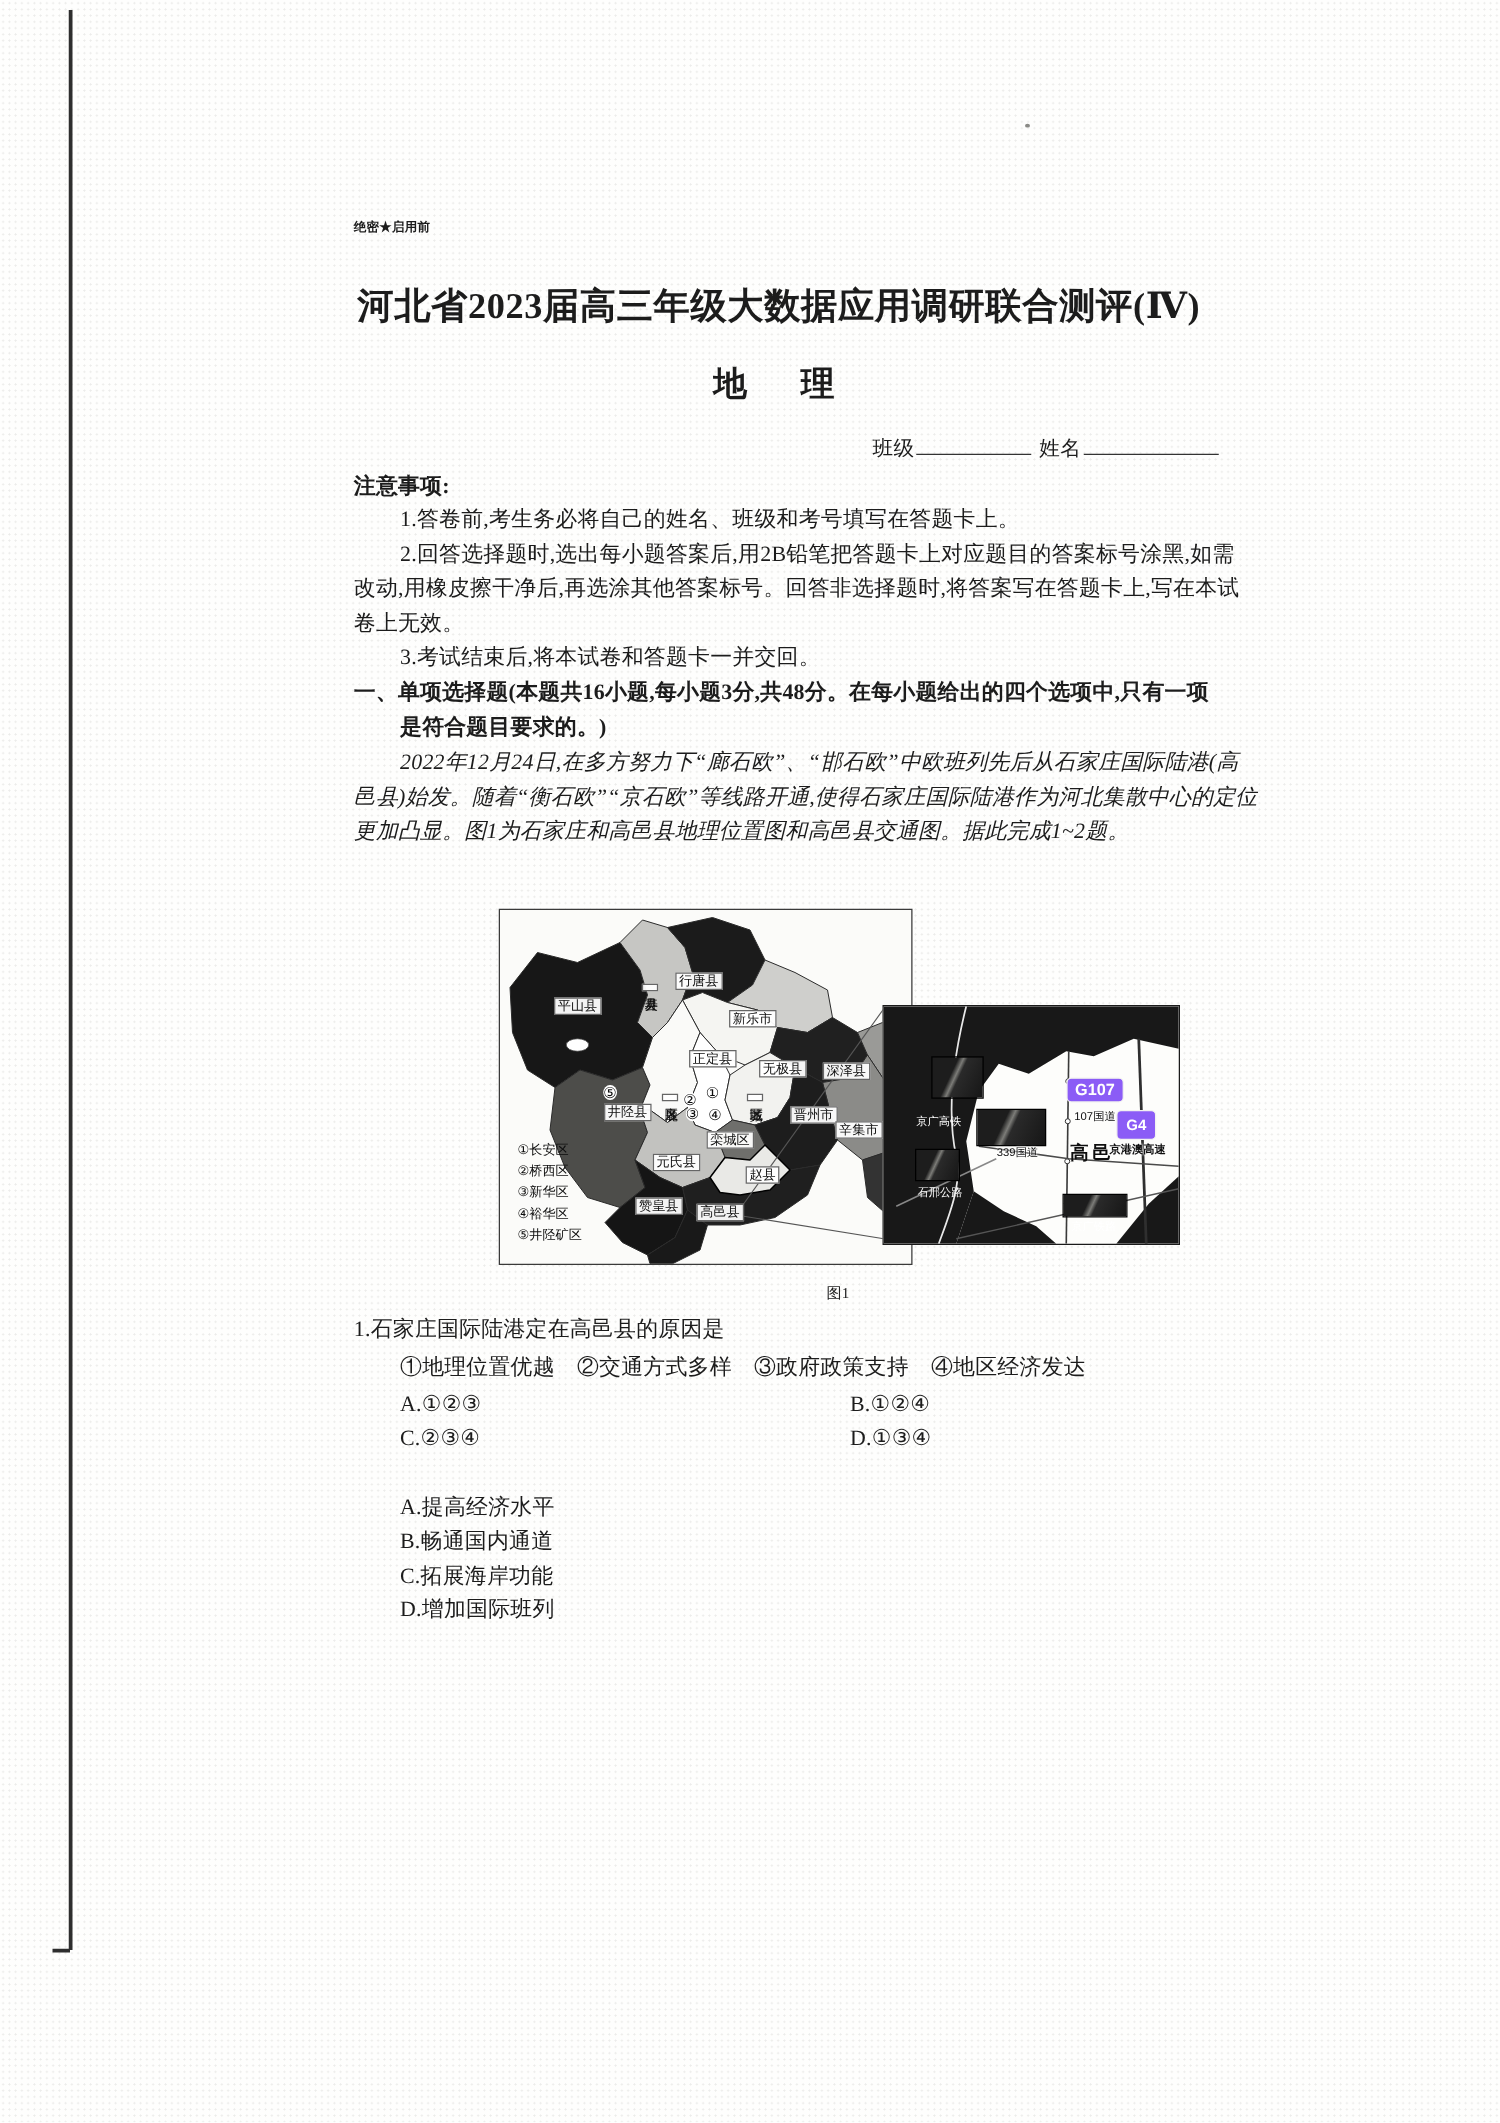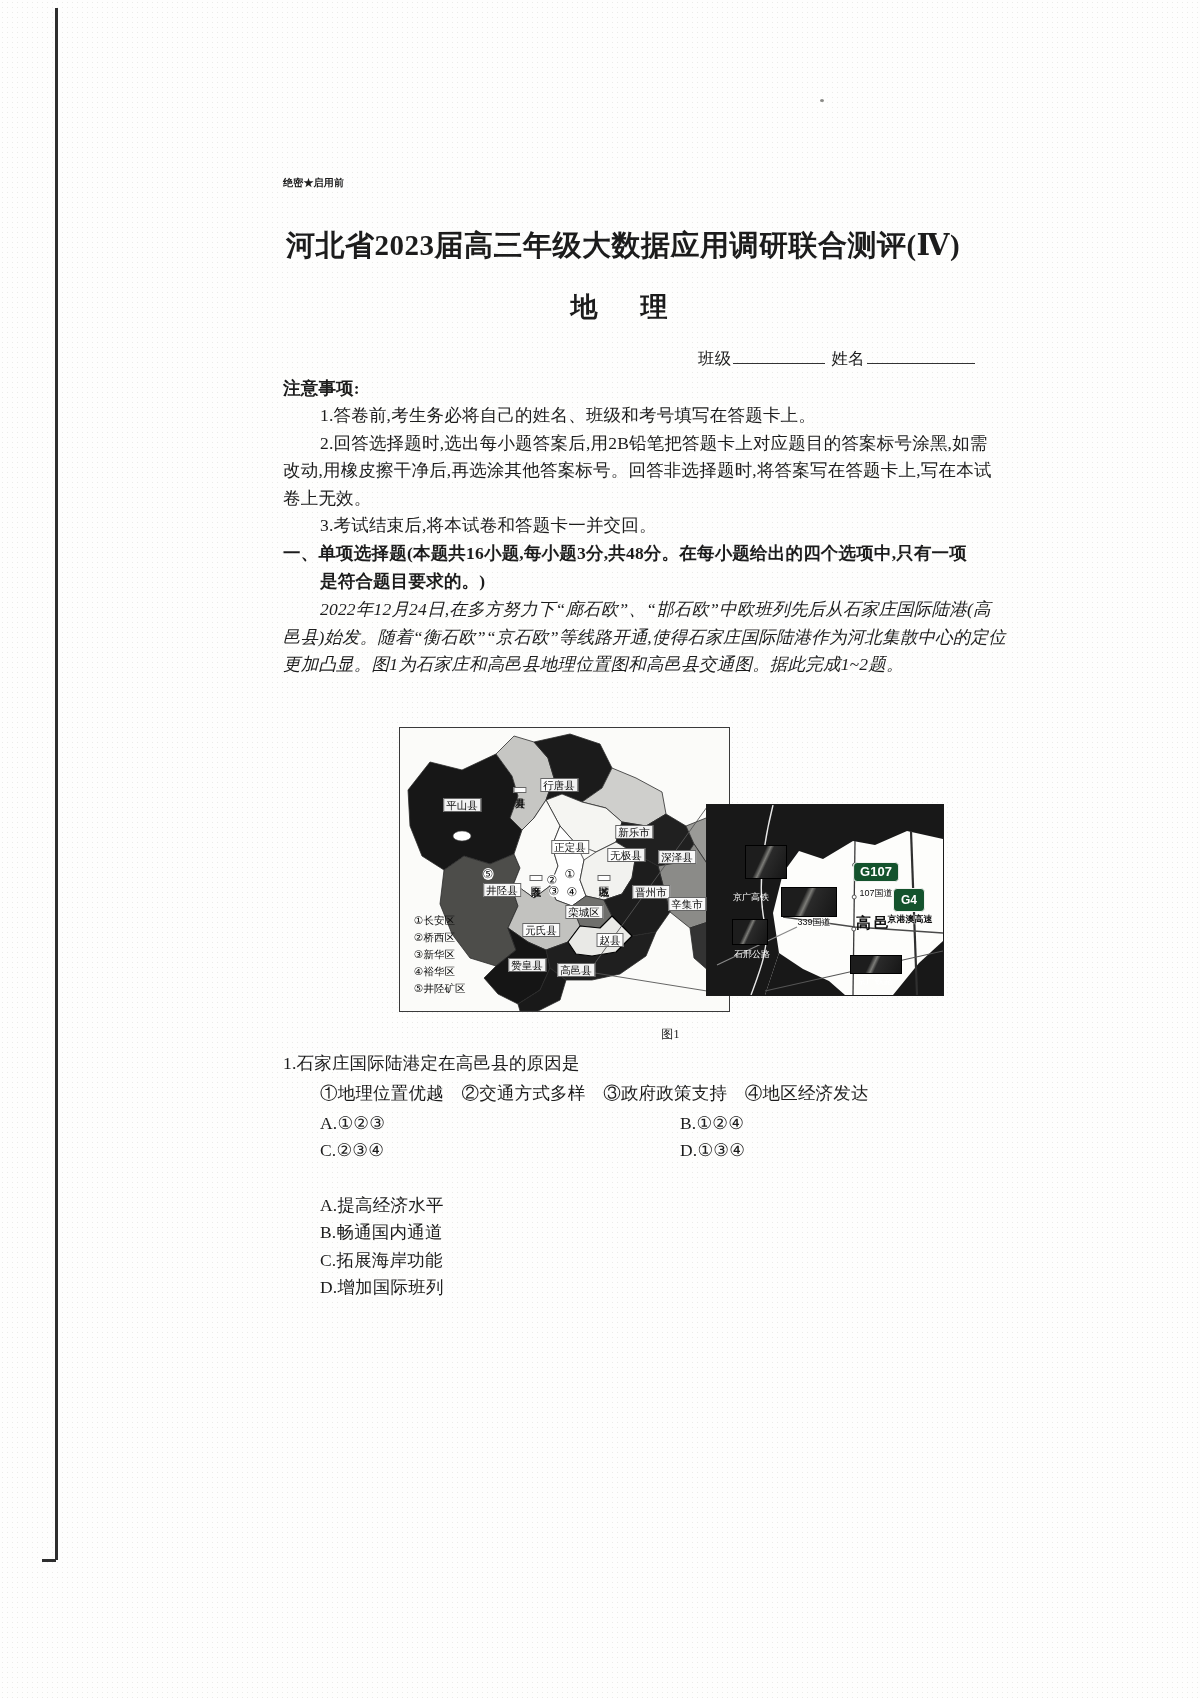--- a/index.html
+++ b/index.html
@@ -38,21 +38,21 @@
   .mlabel.v { writing-mode:vertical-rl; text-orientation:upright; padding:2px 0; line-height:11px; }
   .marker { position:absolute; transform:translate(-50%,-50%); font-size:12px; line-height:12px; color:#0d0d0d; z-index:3;
             background:#fff; border-radius:50%; font-family:"Liberation Sans",sans-serif; }
   .legend-item { position:absolute; left:14px; font-size:10.5px; line-height:13px; color:#0d0d0d; z-index:3;
                  font-family:"Liberation Sans","DejaVu Sans",sans-serif; white-space:nowrap; }
   .ilabel { position:absolute; transform:translate(-50%,-50%); font-family:"Liberation Sans","DejaVu Sans",sans-serif;
             font-size:9px; line-height:10px; white-space:nowrap; z-index:4; color:#0e0e0e;
             text-shadow:0 0 2px #fff,0 0 2px #fff; }
   .ilabel.w { color:#fff; text-shadow:none; }
   .ilabel.big { font-size:15px; font-weight:bold; letter-spacing:3px; text-shadow:none; }
-  .badge { position:absolute; transform:translate(-50%,-50%); background:#14532d; color:#fff; border:1px solid #f2f2f0;
+  .badge { position:absolute; transform:translate(-50%,-50%); background:#8b5cf6; color:#fff; border:1px solid #f2f2f0;
            border-radius:4px; font-family:"Liberation Sans",sans-serif; font-weight:bold; white-space:nowrap;
            padding:1px 6px; font-size:13px; line-height:16px; z-index:4; }
   .badge.g4 { font-size:12px; padding:3px 7px; }
   .photo { position:absolute; background:linear-gradient(115deg,#1d1d1d 0%,#1d1d1d 38%,#7c7c78 46%,#2a2a2a 52%,#161616 100%); z-index:2; border:0.5px solid #000; }
   .figcap { top:1023px; left:116px; width:543px; text-align:center; font-size:12px; }
   .footer { top:1325px; font-size:16.5px; letter-spacing:1px; }
 </style>
 </head>
 <body>
 
@@ -107,21 +107,21 @@
             <polygon points="146,222 168,214 176,226 192,228 216,224 232,208 256,204 246,228 220,246 192,252 166,252 150,240" fill="#1f1f1f"></polygon>
             <polygon points="96,238 116,222 108,200 128,214 146,222 150,240 140,262 118,276 98,266 84,250" fill="#151515"></polygon>
             <polygon points="118,276 140,262 150,240 166,252 160,272 138,283 120,283" fill="#191919"></polygon>
             <polygon points="168,214 180,198 200,200 212,188 232,208 216,224 192,228 176,226" fill="#e9e9e6" stroke="#000" stroke-width="1.2"></polygon>
             <ellipse cx="62" cy="108" rx="9" ry="5" fill="#ffffff" stroke="#444" stroke-width="0.6"></ellipse>
           </g>
         </svg>
         <span class="mlabel" style="left:62px;top:77px;">平山县</span>
         <span class="mlabel v" style="left:120px;top:62px;">灵寿县</span>
         <span class="mlabel" style="left:159px;top:57px;">行唐县</span>
-        <span class="mlabel" style="left:202px;top:104px;margin-left:32px;">新乐市</span>
+        <span class="mlabel" style="left:202px;top:87px;">新乐市</span>
         <span class="mlabel" style="left:170px;top:119px;">正定县</span>
         <span class="mlabel" style="left:226px;top:127px;">无极县</span>
         <span class="mlabel" style="left:277px;top:129px;">深泽县</span>
         <span class="mlabel" style="left:251px;top:164px;">晋州市</span>
         <span class="mlabel" style="left:287px;top:176px;">辛集市</span>
         <span class="mlabel" style="left:102px;top:162px;">井陉县</span>
         <span class="mlabel v" style="left:136px;top:150px;">鹿泉区</span>
         <span class="mlabel v" style="left:204px;top:150px;">藁城区</span>
         <span class="mlabel" style="left:184px;top:184px;">栾城区</span>
         <span class="mlabel" style="left:141px;top:202px;">元氏县</span>

